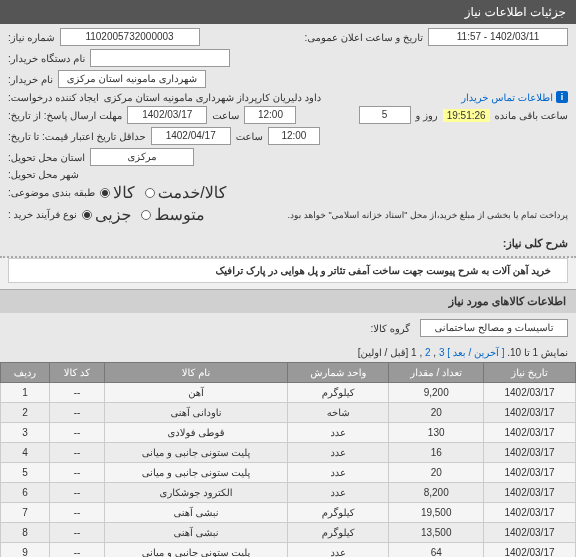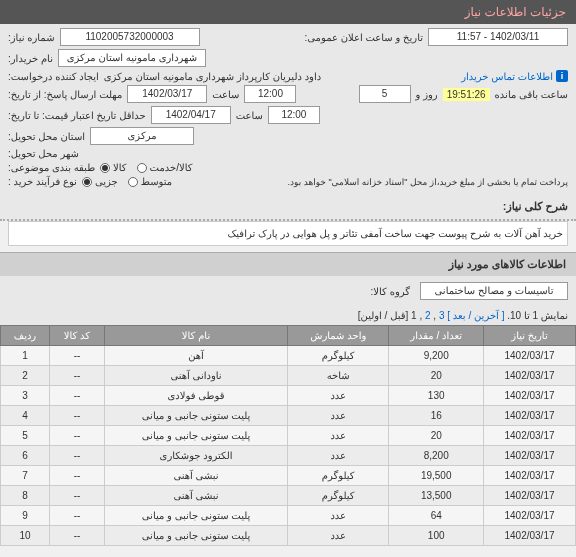--- a/index.html
+++ b/index.html
@@ -9,21 +9,21 @@
       font-family: Tahoma, Arial, sans-serif;
     }
     body {
       background: #f0f0f0;
       font-size: 11px;
       color: #333;
       width: 576px;
     }
     .header-bar {
       background: #555;
-      color: #fca5a5;
+      color: #ffffff;
       padding: 5px 10px;
       font-size: 12px;
       text-align: right;
     }
     .form-area {
       background: #e8e8e8;
       padding: 4px 8px;
     }
     .row {
       display: flex;
@@ -49,21 +49,21 @@
     }
     .radio-group {
       display: flex;
       gap: 10px;
       align-items: center;
     }
     .radio-item {
       display: flex;
       align-items: center;
       gap: 3px;
-      font-size: 10px;
+      font-size: 16px;
     }
     .radio-circle {
       width: 10px;
       height: 10px;
       border: 1px solid #666;
       border-radius: 50%;
       display: inline-block;
       background: #fff;
     }
     .radio-circle.checked::after {
@@ -76,25 +76,26 @@
       margin: 1px;
     }
     .section-title {
       font-weight: bold;
       font-size: 11px;
       padding: 6px 8px;
       background: #e8e8e8;
       border-bottom: 2px dotted #aaa;
     }
     .desc-area {
-      padding: 6px 4px;
+      padding: 6px 16px;
       background: #fff;
       border: 1px solid #ccc;
       margin: 0 8px 6px 8px;
       font-size: 10px;
+      font-weight: bold;
     }
     .sub-header {
       background: #d0d0d0;
       color: #333;
       padding: 5px 10px;
       font-size: 11px;
       font-weight: bold;
       border-top: 1px solid #aaa;
     }
     .group-row {
@@ -178,20 +179,24 @@
 <div class="form-area">
 
   <div class="row">
     <span class="field w140">1402/03/11 - 11:57</span>
     <span class="label">تاریخ و ساعت اعلان عمومی:</span>
     <span class="flex-spacer"></span>
     <span class="field w140">1102005732000003</span>
     <span class="label">شماره نیاز:</span>
   </div>
 
+  <div class="row">
+    <span class="field w140"></span>
+    <span class="label">نام دستگاه خریدار:</span>
+  </div>
 
   <div class="row">
     <span class="field w180">شهرداری مامونیه استان مرکزی</span>
     <span class="label">نام خریدار:</span>
   </div>
 
   <div class="row">
     <span class="contact-link">
       <span class="info-icon">i</span>
       <span>اطلاعات تماس خریدار</span>

